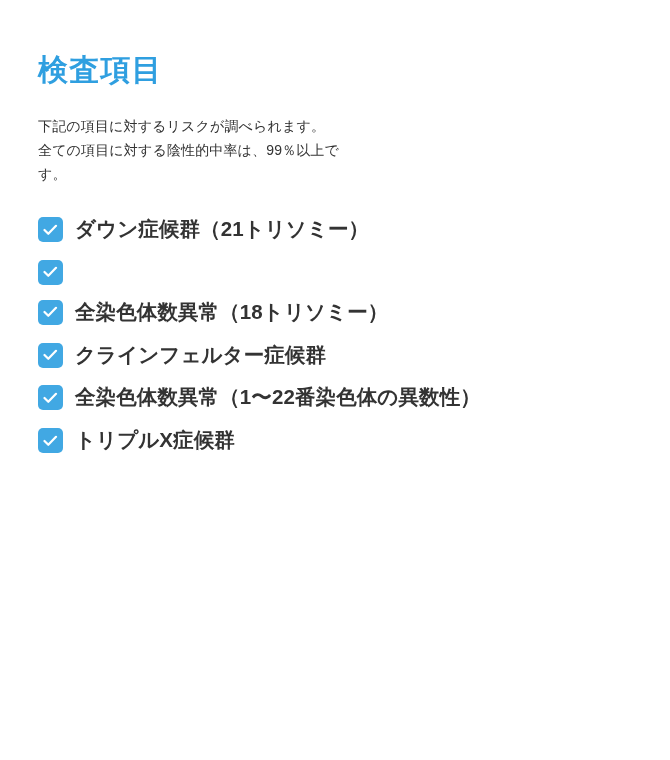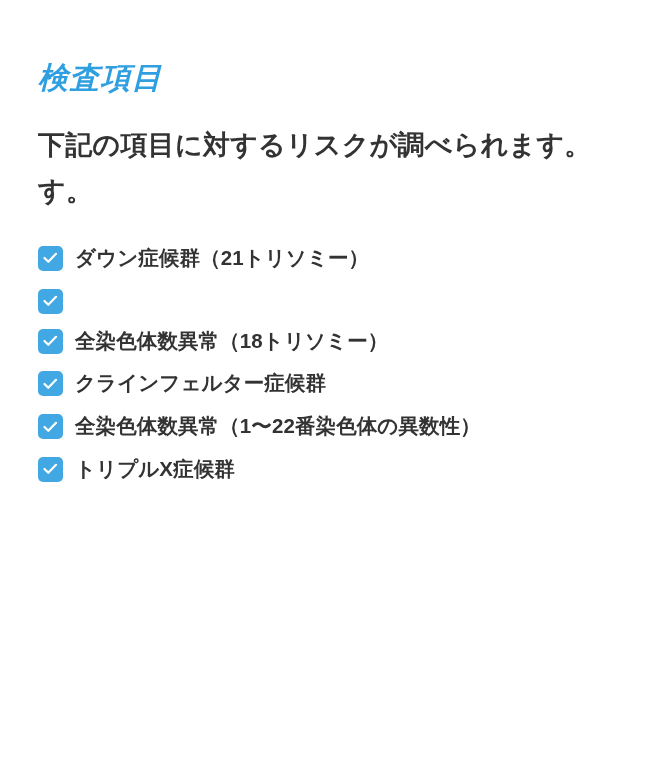--- a/index.html
+++ b/index.html
@@ -21,29 +21,28 @@
     background: #ffffff;
     border-radius: 26px;
     padding: 40px 38px 0 38px;
     overflow: hidden;
   }
   .title {
     color: #2f9fe0;
     font-size: 30px;
     font-weight: bold;
     letter-spacing: 0.04em;
-    margin: 20px 0 0 0;
+    margin: 12px 0 0 0;
     line-height: 1.2;
-    font-style: italic;
   }
   .lead {
     margin-top: 26px;
     color: #333333;
-    font-size: 27px;
-    font-weight: bold;
+    font-size: 14px;
+    font-weight: normal;
     line-height: 1.72;
     letter-spacing: 0.01em;
     max-width: 580px;
   }
   .list {
     margin-top: 28px;
     padding: 0;
     list-style: none;
   }
   .item {
@@ -76,20 +75,21 @@
 </style>
 </head>
 <body>
 
 <div class="card">
 
   <h1 class="title">検査項目</h1>
 
   <div class="lead">
     <div>下記の項目に対するリスクが調べられます。</div>
+    <div>全ての項目に対する陰性的中率は、99％以上で</div>
     <div>す。</div>
   </div>
 
   <ul class="list">
 
     <li class="item">
       <span class="check">
         <svg width="15" height="12" viewBox="0 0 15 12" aria-hidden="true">
           <polyline points="1.5,6 5.3,9.8 13,1.8" fill="none" stroke="#ffffff" stroke-width="2.2" stroke-linecap="round" stroke-linejoin="round"></polyline>
         </svg>

